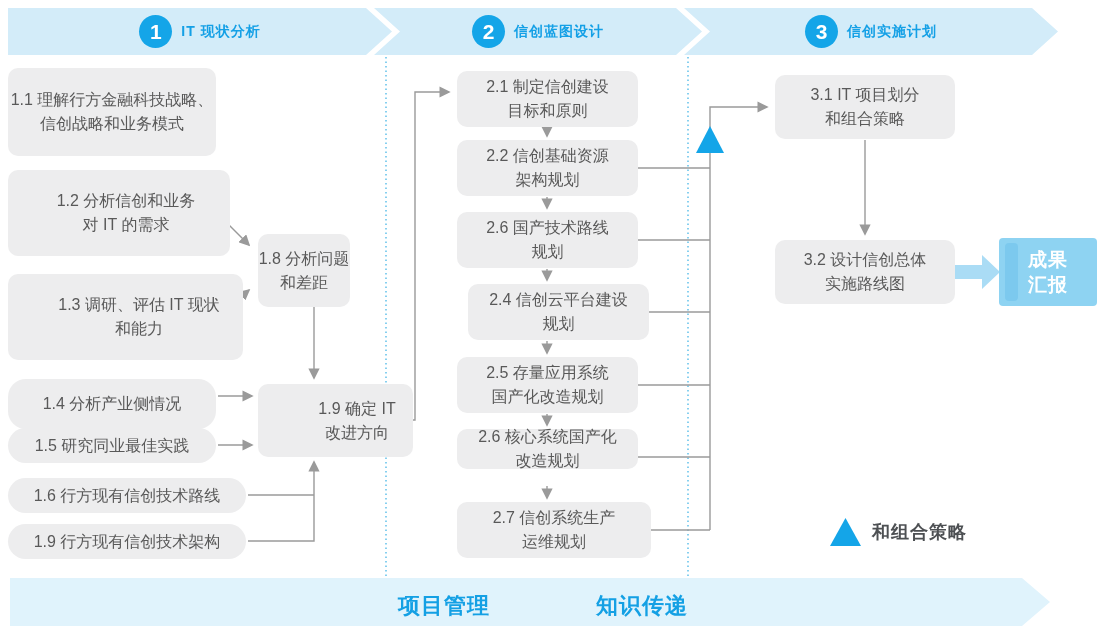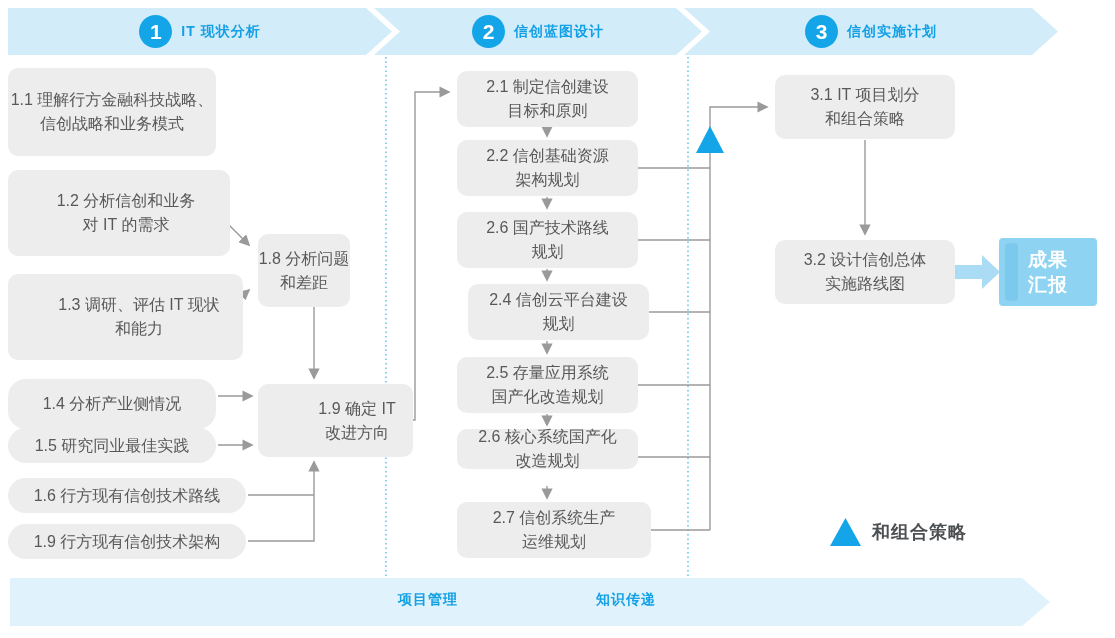--- a/index.html
+++ b/index.html
@@ -24,21 +24,21 @@
   
   .result-box{position:absolute;left:999px;top:238px;width:98px;height:68px;background:#8ed3f2;
     border-radius:4px;display:flex;align-items:center;justify-content:center;
     color:#ffffff;font-weight:bold;font-size:19px;line-height:25px;white-space:pre-line;letter-spacing:1px;}
   .result-box::before{content:"";position:absolute;left:6px;top:5px;bottom:5px;width:13px;
     background:#7cc9ee;border-radius:4px;}
 
   
   .footer-banner{position:absolute;left:10px;top:578px;width:1040px;height:48px;background:#e0f3fc;
     clip-path:polygon(0 0,calc(100% - 28px) 0,100% 50%,calc(100% - 28px) 100%,0 100%);}
-  .footer-label{position:absolute;top:591px;color:#14a0e4;font-weight:bold;font-size:14px;letter-spacing:1px;}
+  .footer-label{position:absolute;top:591px;color:#14a0e4;font-weight:bold;font-size:22px;letter-spacing:1px;}
 
   
   .legend-label{position:absolute;left:872px;top:518px;color:#4d5053;font-weight:bold;
     font-size:18px;line-height:28px;letter-spacing:1px;}
 
   svg.overlay{position:absolute;left:0;top:0;pointer-events:none;}
 </style>
 </head>
 <body>
 

